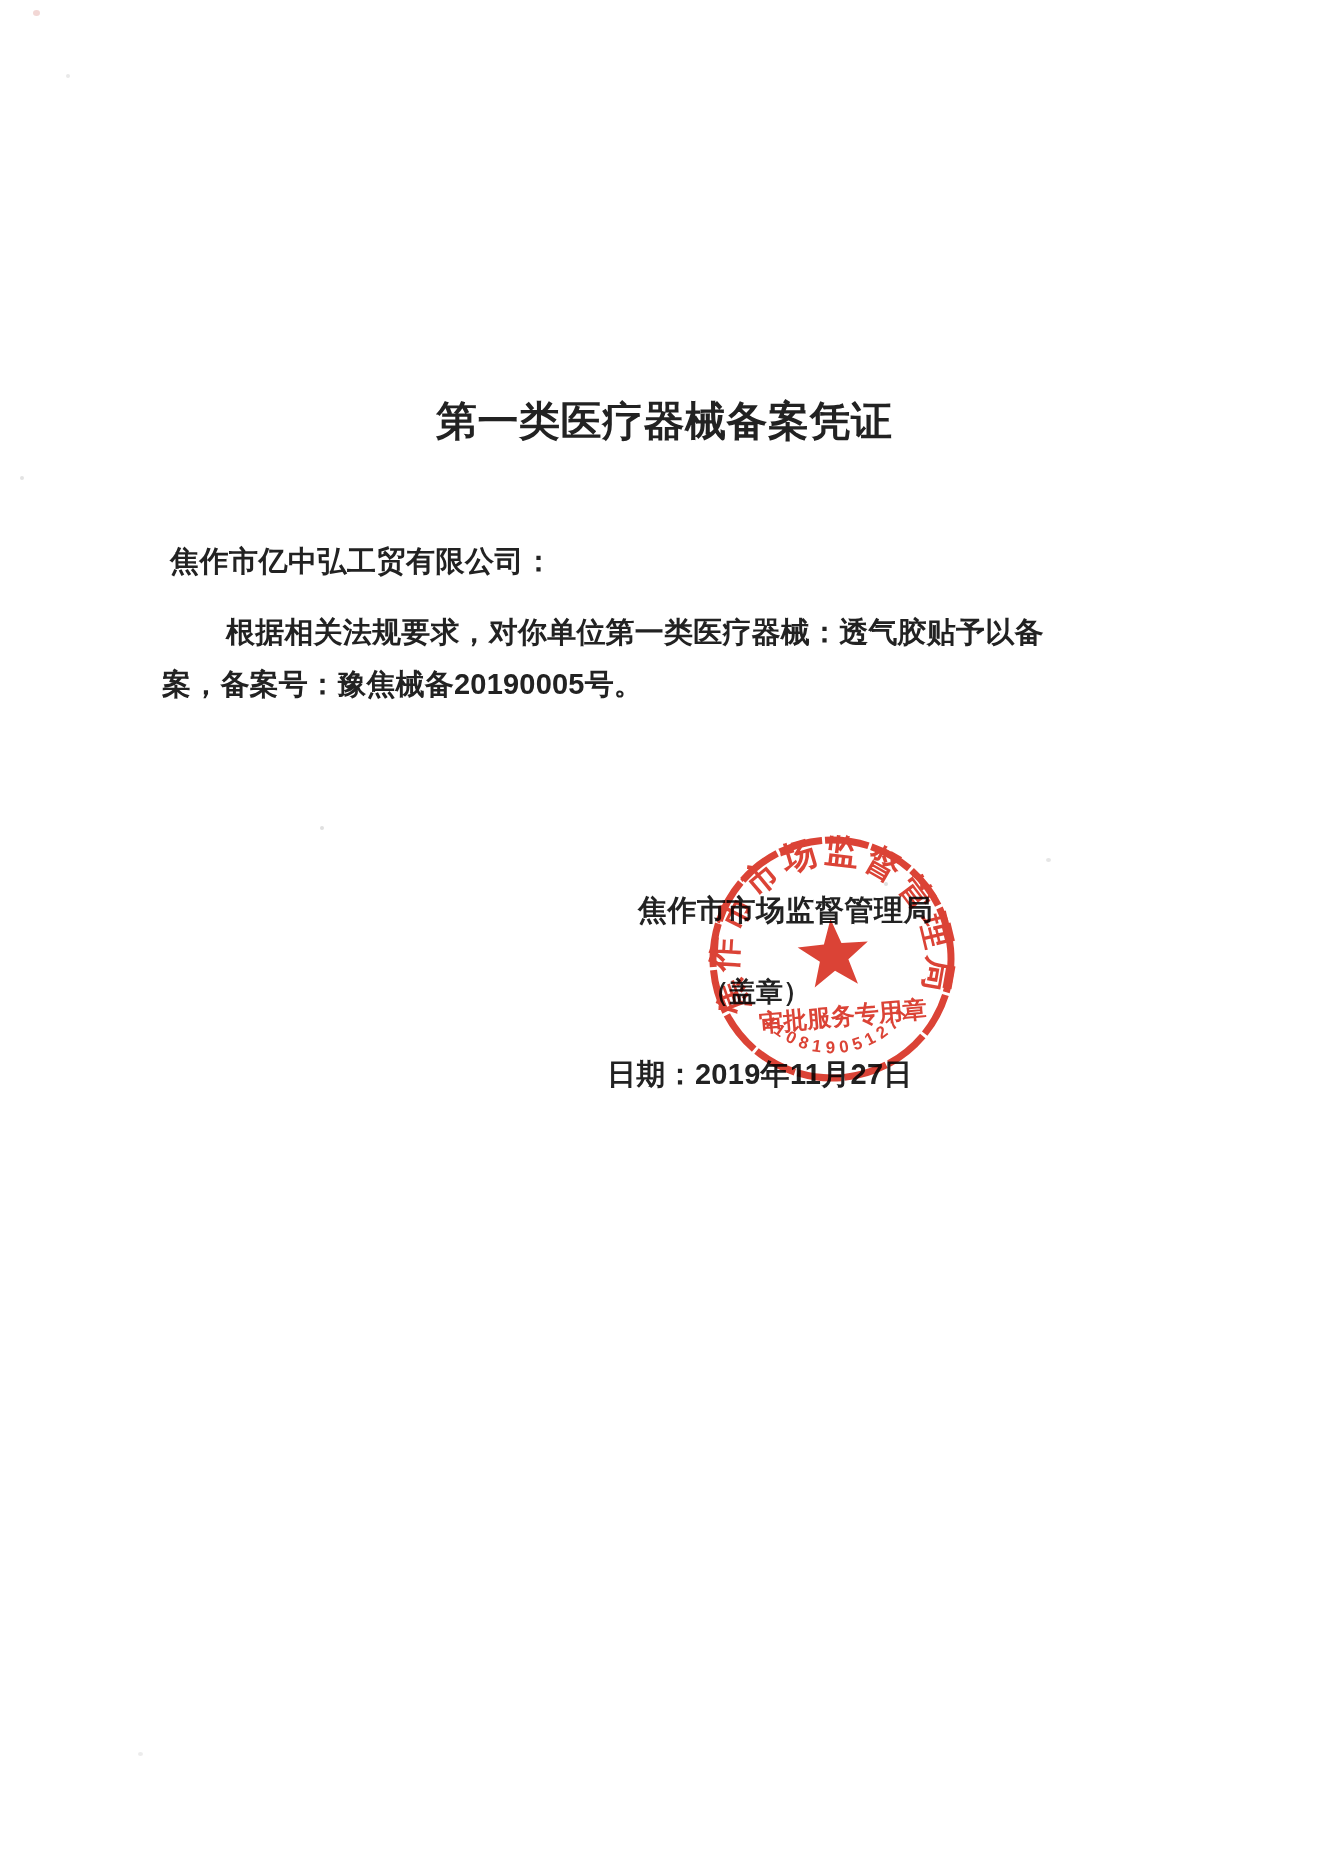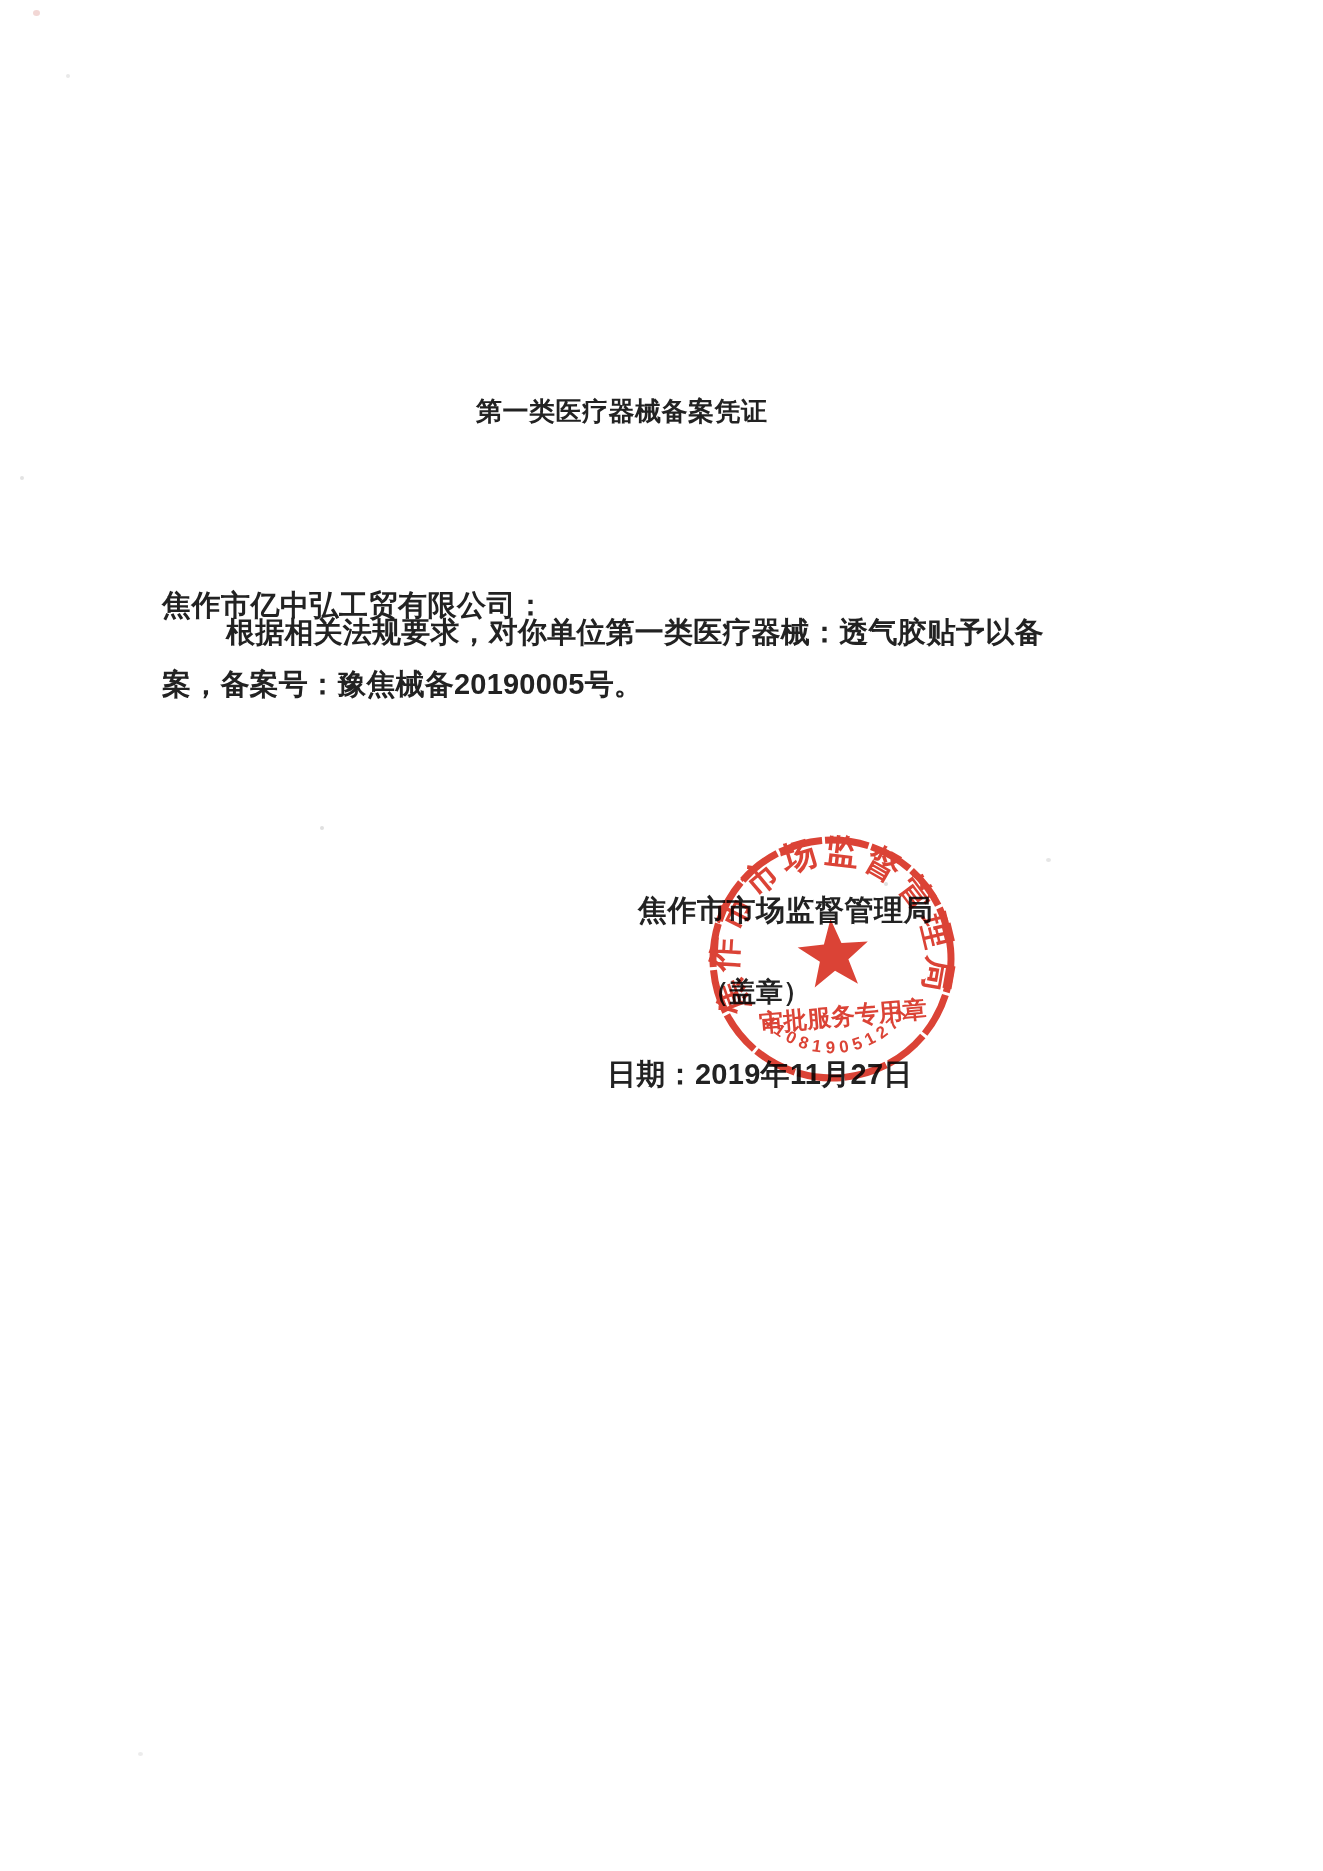--- a/index.html
+++ b/index.html
@@ -9,31 +9,29 @@
     height: 1871px;
     background: #ffffff;
     overflow: hidden;
     font-family: "Liberation Sans", sans-serif;
     color: #222222;
   }
   .abs { position: absolute; white-space: nowrap; }
 
   .doc-title {
     left: 436px; top: 394px;
-    font-size: 26px;
+    font-size: 41px;
     font-weight: 600;
     letter-spacing: 0.5px;
-    margin-left: 40px;
   }
   .recipient {
-    left: 162px; top: 542px;
+    left: 170px; top: 542px;
     font-size: 29px;
     font-weight: 600;
     letter-spacing: 0.5px;
-    margin-top: 44px;
   }
   .body-line1 {
     left: 226px; top: 613px;
     font-size: 29px;
     font-weight: 600;
     letter-spacing: 0.2px;
   }
   .body-line2 {
     left: 162px; top: 665px;
     font-size: 29px;

